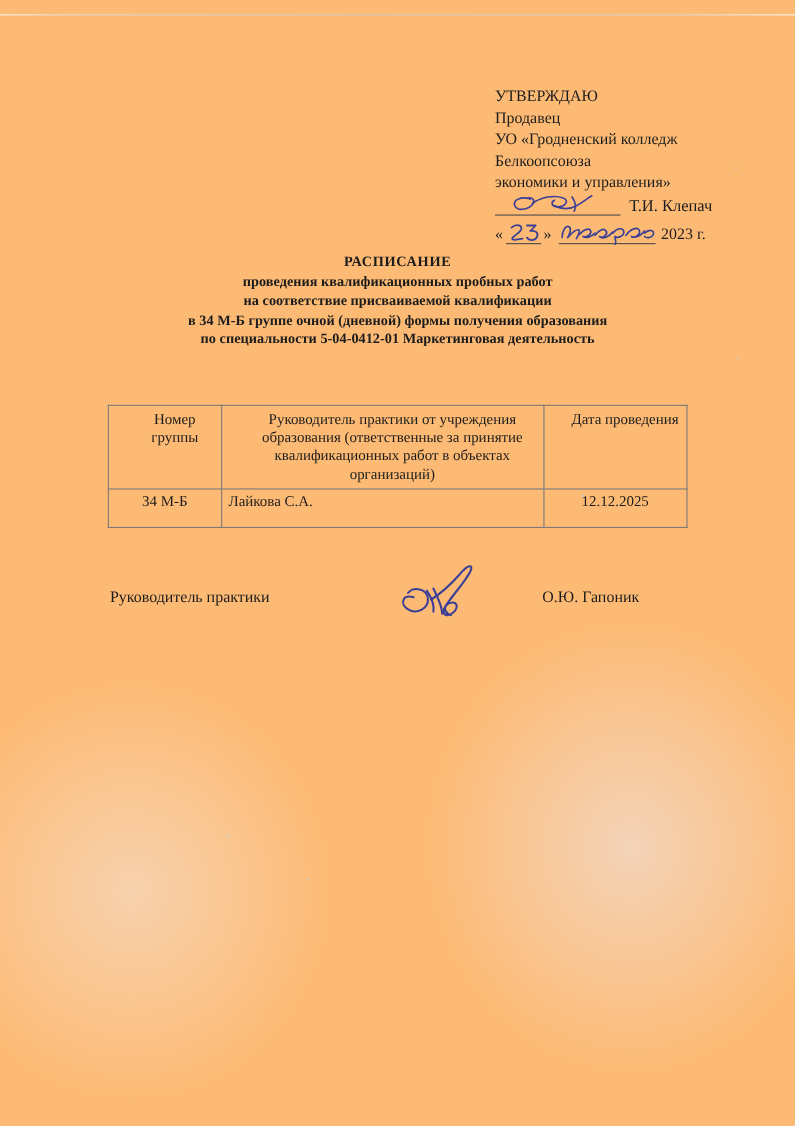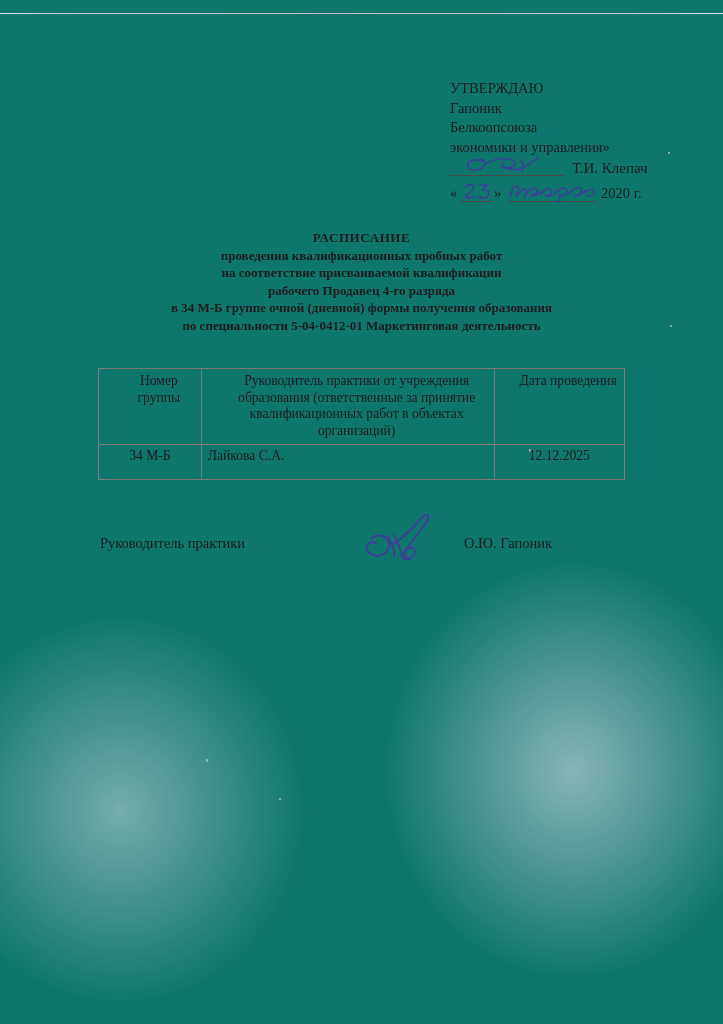--- a/index.html
+++ b/index.html
@@ -4,21 +4,21 @@
 <style>
   html, body {
     margin: 0;
     padding: 0;
     background: #ffffff;
   }
   #page {
     position: relative;
     width: 723px;
     height: 1024px;
-    background: #0f766e;
+    background: #fdba74;
     overflow: hidden;
     font-family: "Liberation Serif", "DejaVu Serif", serif;
     color: #1c1c1c;
   }
   
   .scan-edge {
     position: absolute;
     left: 0;
     top: 13px;
     width: 723px;
@@ -157,21 +157,21 @@
     font-size: 14.5px;
   }
   .footer-role {
     position: absolute;
     left: 100px;
     top: 0;
     white-space: nowrap;
   }
   .footer-name {
     position: absolute;
-    left: 464px;
+    left: 493px;
     top: 0;
     white-space: nowrap;
   }
   .footer-sig {
     position: absolute;
     left: 358px;
     top: -22px;
     width: 86px;
     height: 52px;
   }
@@ -192,21 +192,22 @@
   <div class="scan-wash-b"></div>
 
   <div class="speck" style="left:668px;top:152px;width:2px;height:2px;"></div>
   <div class="speck" style="left:670px;top:325px;width:2px;height:2px;"></div>
   <div class="speck" style="left:529px;top:449px;width:2px;height:3px;"></div>
   <div class="speck" style="left:206px;top:759px;width:2px;height:3px;"></div>
   <div class="speck" style="left:279px;top:798px;width:2px;height:2px;"></div>
 
   <div class="approval">
     <div>УТВЕРЖДАЮ</div>
-    <div>Гапоник</div>
+    <div>Продавец</div>
+    <div>УО «Гродненский колледж</div>
     <div>Белкоопсоюза</div>
     <div>экономики и управления»</div>
 
     <div class="sign-row">
       <div class="sign-rule"></div>
       <svg class="director-sig" viewBox="0 0 95 22">
         <g fill="none" stroke="#3b3f96" stroke-width="1.5" stroke-linecap="round" stroke-linejoin="round">
           <path d="M22 6 C14 3, 6 7, 8 12 C10 17, 20 16, 24 11 C27 7, 24 4, 20 5"></path>
           <path d="M24 10 C32 4, 44 2, 52 5 C58 7, 54 13, 47 13 C42 13, 40 9, 44 7"></path>
           <path d="M44 12 C50 15, 57 16, 64 12 C70 9, 74 5, 78 3"></path>
@@ -230,29 +231,28 @@
       <svg class="hand-month" viewBox="0 0 92 23">
         <g fill="none" stroke="#3b3f96" stroke-width="1.5" stroke-linecap="round" stroke-linejoin="round">
           <path d="M4 16 C4 10, 7 5, 10 6 C13 7, 11 13, 9 16 C12 13, 16 8, 19 9 C21 10, 18 15, 17 17"></path>
           <path d="M20 13 C24 8, 29 7, 30 10 C31 13, 26 16, 23 15 C26 17, 31 15, 34 12"></path>
           <path d="M34 14 C37 9, 42 7, 44 10 C46 13, 41 17, 38 15 C41 18, 47 15, 50 11"></path>
           <path d="M50 12 C54 7, 59 7, 60 10 C61 14, 55 17, 52 15 C52 18, 54 21, 52 22"></path>
           <path d="M62 14 C66 8, 72 6, 74 9 C76 13, 70 17, 67 15 C70 17, 76 14, 79 10"></path>
           <path d="M79 12 C83 8, 88 9, 87 13 C86 16, 81 17, 79 15"></path>
         </g>
       </svg>
-      <span class="date-year">2020 г.</span>
+      <span class="date-year">2023 г.</span>
     </div>
   </div>
 
   <div class="title-block">
     <div class="heading">РАСПИСАНИЕ</div>
     <div>проведения квалификационных пробных работ</div>
     <div>на соответствие присваиваемой квалификации</div>
-    <div>рабочего Продавец 4-го разряда</div>
     <div>в 34 М-Б группе очной (дневной) формы получения образования</div>
     <div>по специальности 5-04-0412-01 Маркетинговая деятельность</div>
   </div>
 
   <table class="sched-table">
     <thead>
       <tr>
         <th class="col-num">Номер группы</th>
         <th class="col-sup">Руководитель практики от учреждения образования (ответственные за принятие квалификационных работ в объектах организаций)</th>
         <th class="col-date">Дата проведения</th>

